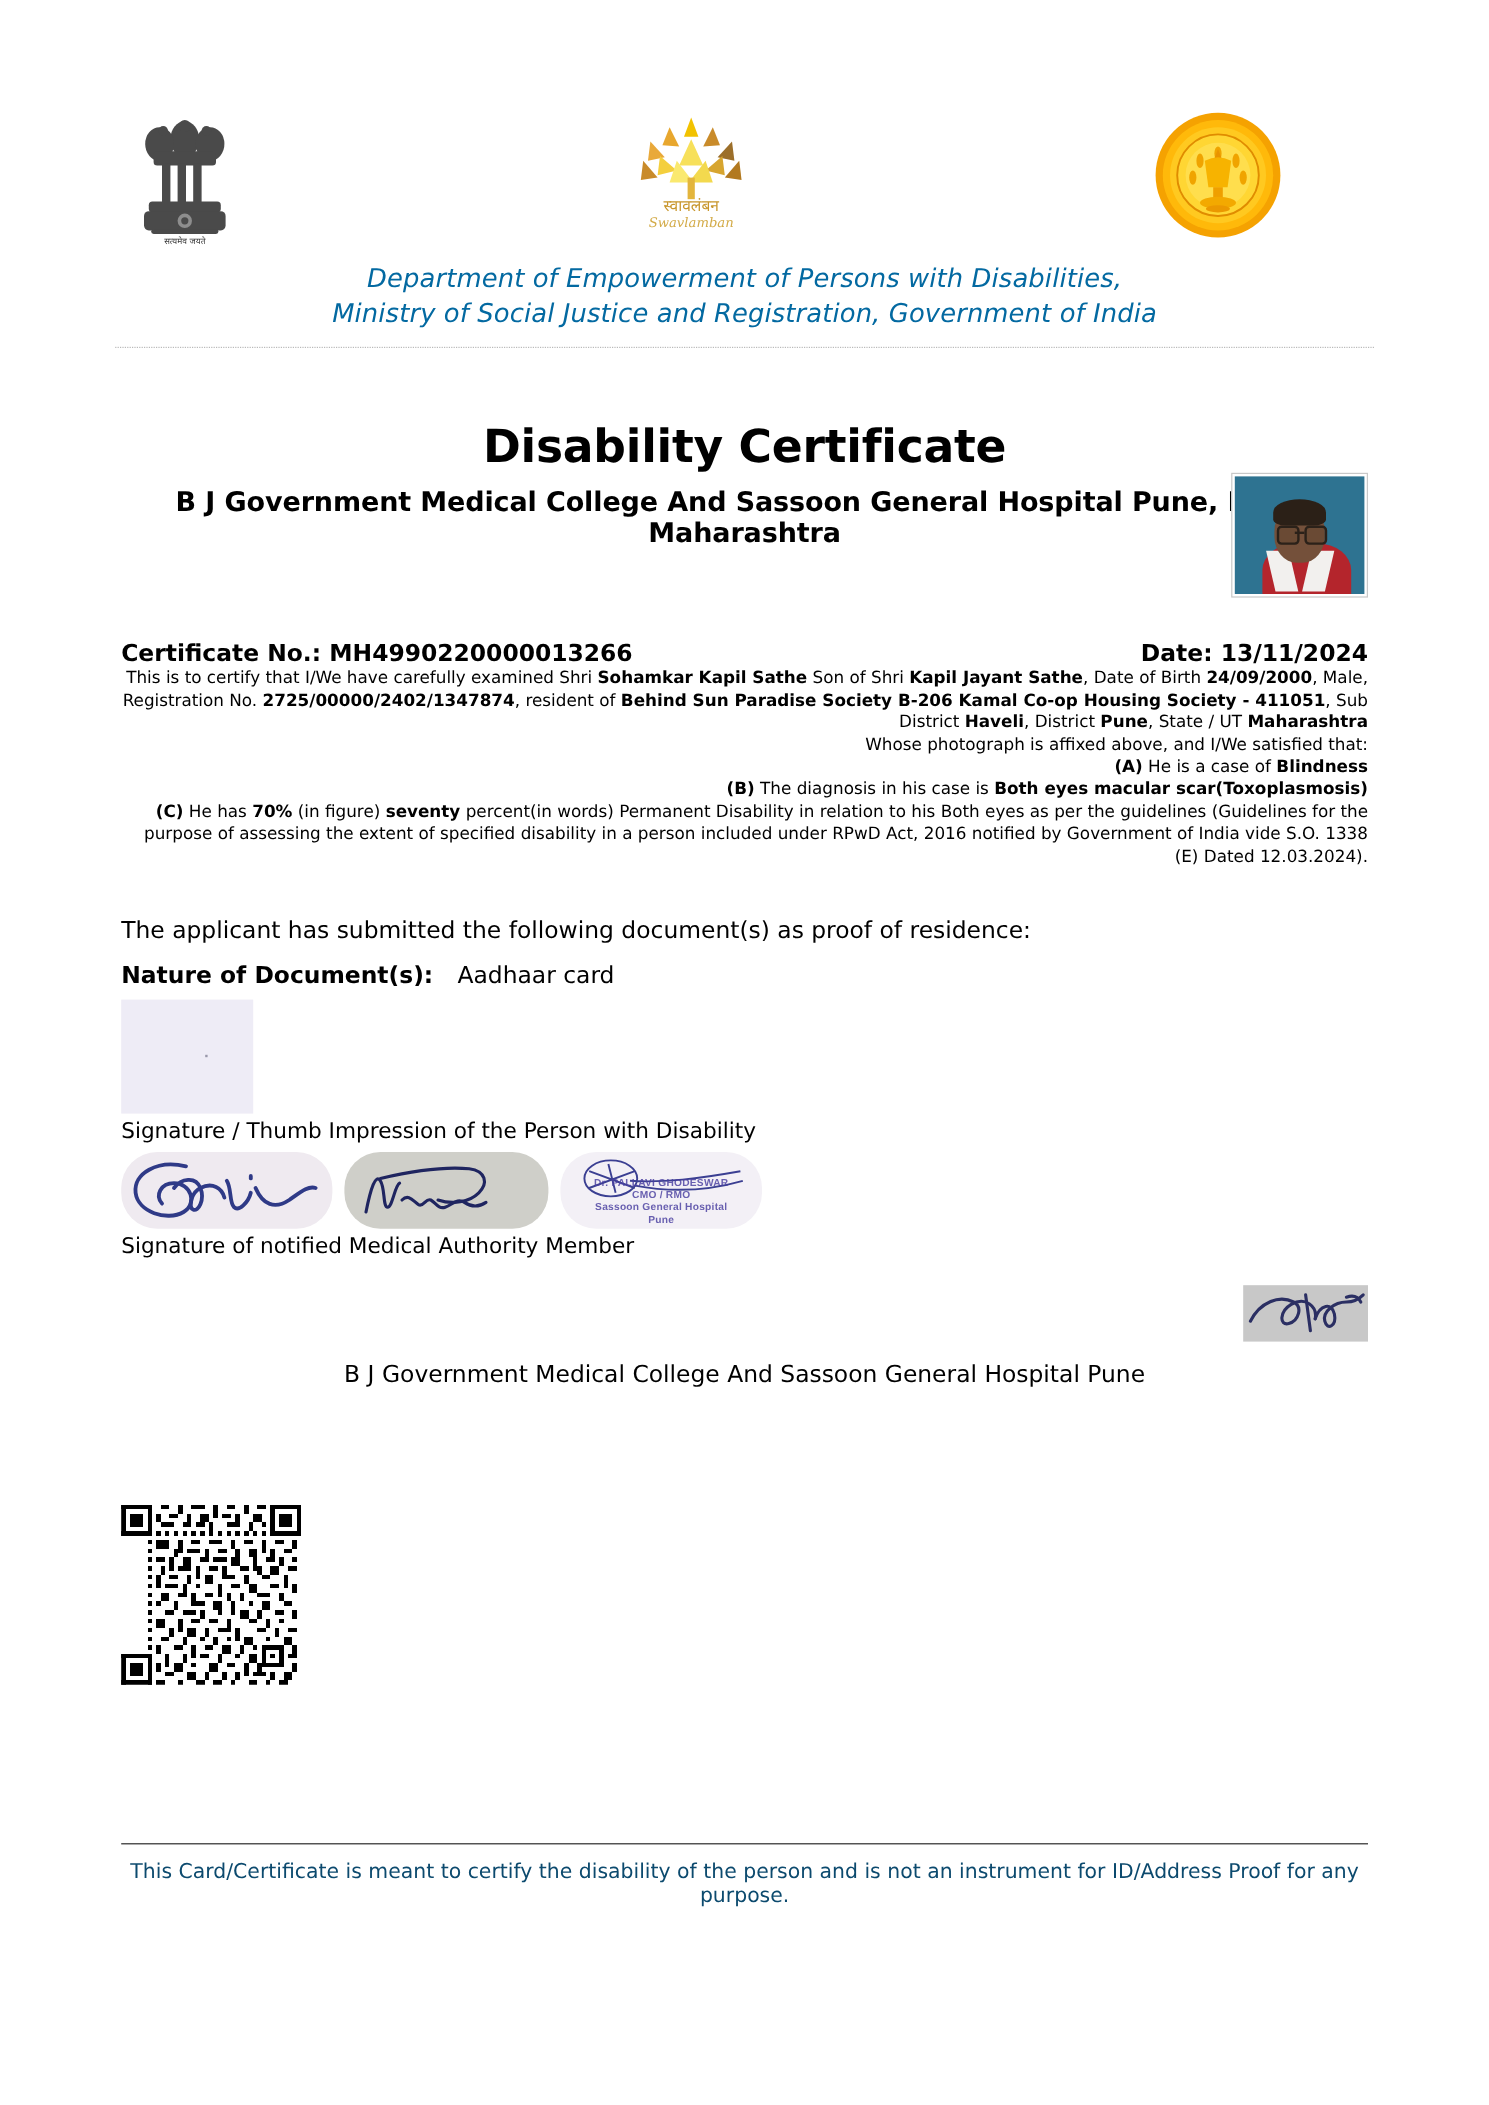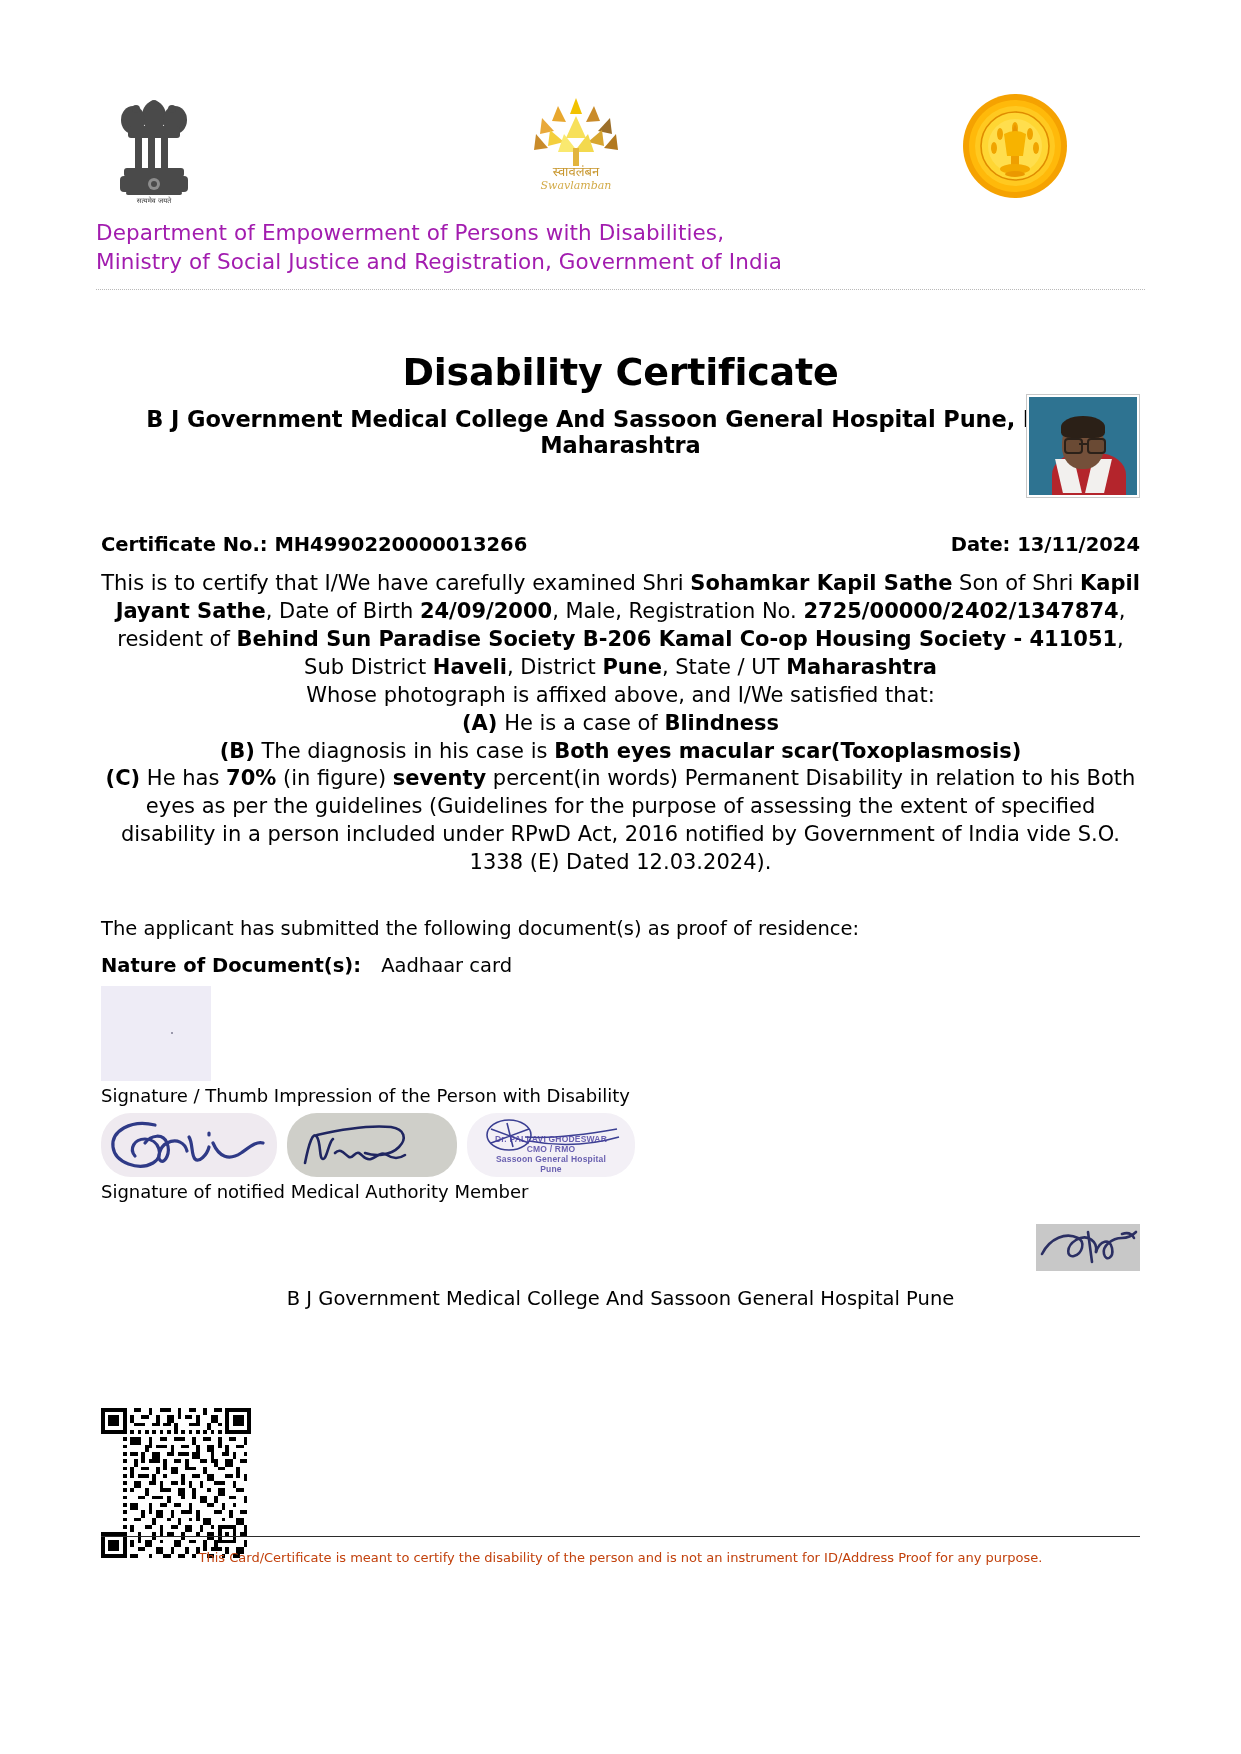--- a/index.html
+++ b/index.html
@@ -35,25 +35,27 @@
   }
   .emblem {
     position: absolute;
     top: 0;
   }
   .emblem-ashoka { left: 6px;  width: 104px; height: 118px; }
   .emblem-swav   { left: 416px; width: 128px; height: 106px; top: 4px;}
   .emblem-mah    { left: 864px; width: 110px; height: 112px; top: 4px;}
 
   .header-text {
+    text-align: center;
     font-size: 21.5px;
     line-height: 1.35;
-    color: #a21caf;
+    color: #0369a1;
     letter-spacing: 0.1px;
     padding-top: 2px;
+    font-style: italic;
   }
   .header-rule {
     margin-top: 13px;
     border-top: 1px dotted #b9b9b9;
     height: 0;
   }
 
   
   .doc-title {
     text-align: center;
@@ -164,25 +166,24 @@
     justify-content: space-between;
     align-items: baseline;
     font-weight: bold;
     font-size: 19.5px;
     margin-top: 75px;
     padding: 0 5px;
   }
 
   
   .body-block {
-    font-size: 21px;
+    font-size: 14px;
     line-height: 1.33;
-    margin-top: 14px;
     padding: 0 5px;
-    text-align: center;
+    text-align: right;
   }
   .body-block p { margin: 0; }
   .b { font-weight: bold; }
   .clause { margin-top: 1px; }
 
   .proof-intro {
     font-size: 19.5px;
     margin-top: 40px;
     padding: 0 5px;
   }
@@ -289,23 +290,23 @@
     left: 5px;
     right: 5px;
     top: 1536px;
   }
   .footer-rule {
     border-top: 1.5px solid #2b2b2b;
     height: 0;
   }
   .footer-text {
     text-align: center;
-    font-size: 13px;
+    font-size: 17px;
     margin-top: 13px;
-    color: #c2410c;
+    color: #0c4a6e;
   }
 </style>
 </head>
 <body>
 
 <div class="page">
   <div class="sheet">
 
     <div class="emblem-row">
 

